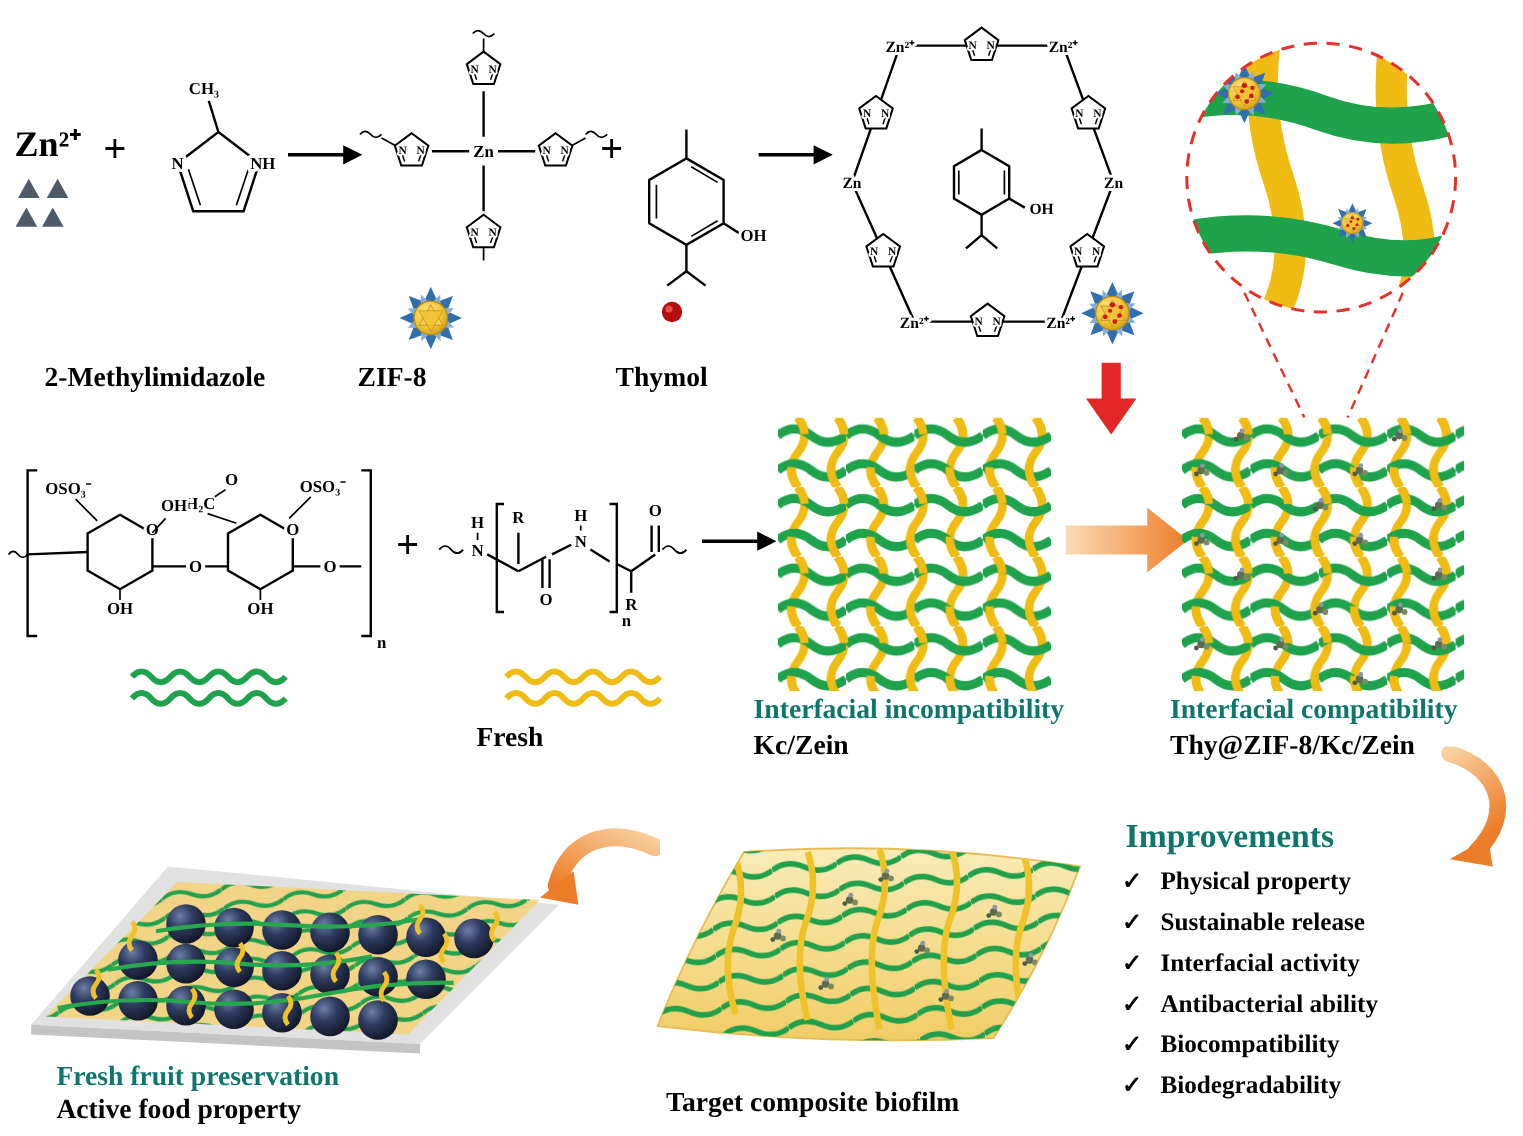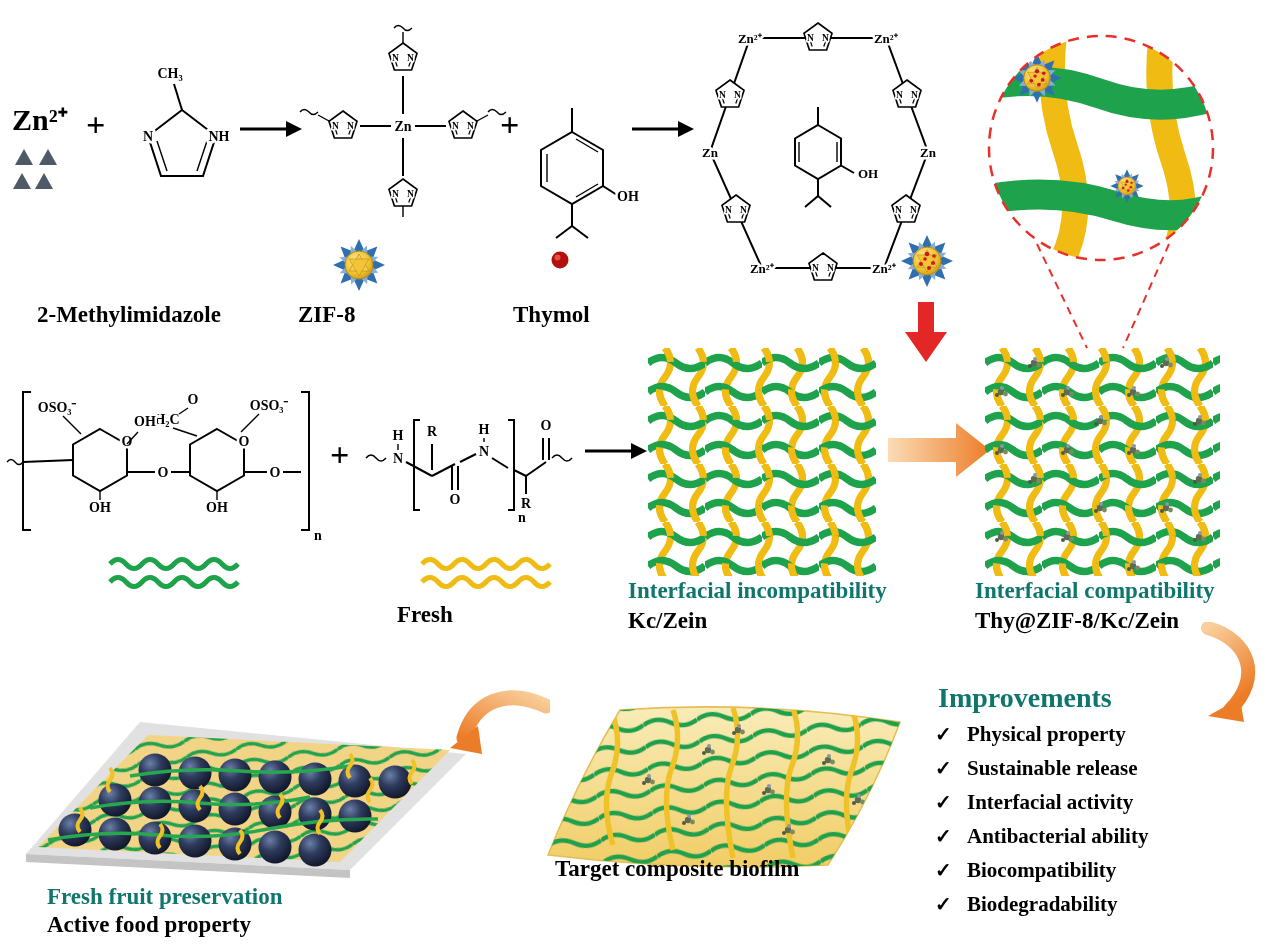--- a/index.html
+++ b/index.html
@@ -512,15 +512,15 @@
         <stop offset="0%" stop-color="#f9cf9d"></stop>
           <stop offset="100%" stop-color="#ec7d28"></stop>
       </linearGradient>
     </defs>
     <path d="M30,6 C72,18 84,56 52,88" stroke="url(#og3)" stroke-width="14" fill="none" stroke-linecap="round"></path>
     <polygon points="62,76 30,94 66,100" fill="#ec7d28"></polygon>
   </svg>
 
   <div class="abs caption red" style="left:47px;top:884px;width:350px">Fresh fruit preservation</div>
   <div class="abs caption" style="left:47px;top:912px;width:350px">Active food property</div>
-  <div class="abs caption" style="left:555px;top:856px;width:340px">Target composite biofilm</div>
+  <div class="abs caption" style="left:555px;top:906px;width:340px">Target composite biofilm</div>
 
 </div>
 
 </body></html>

